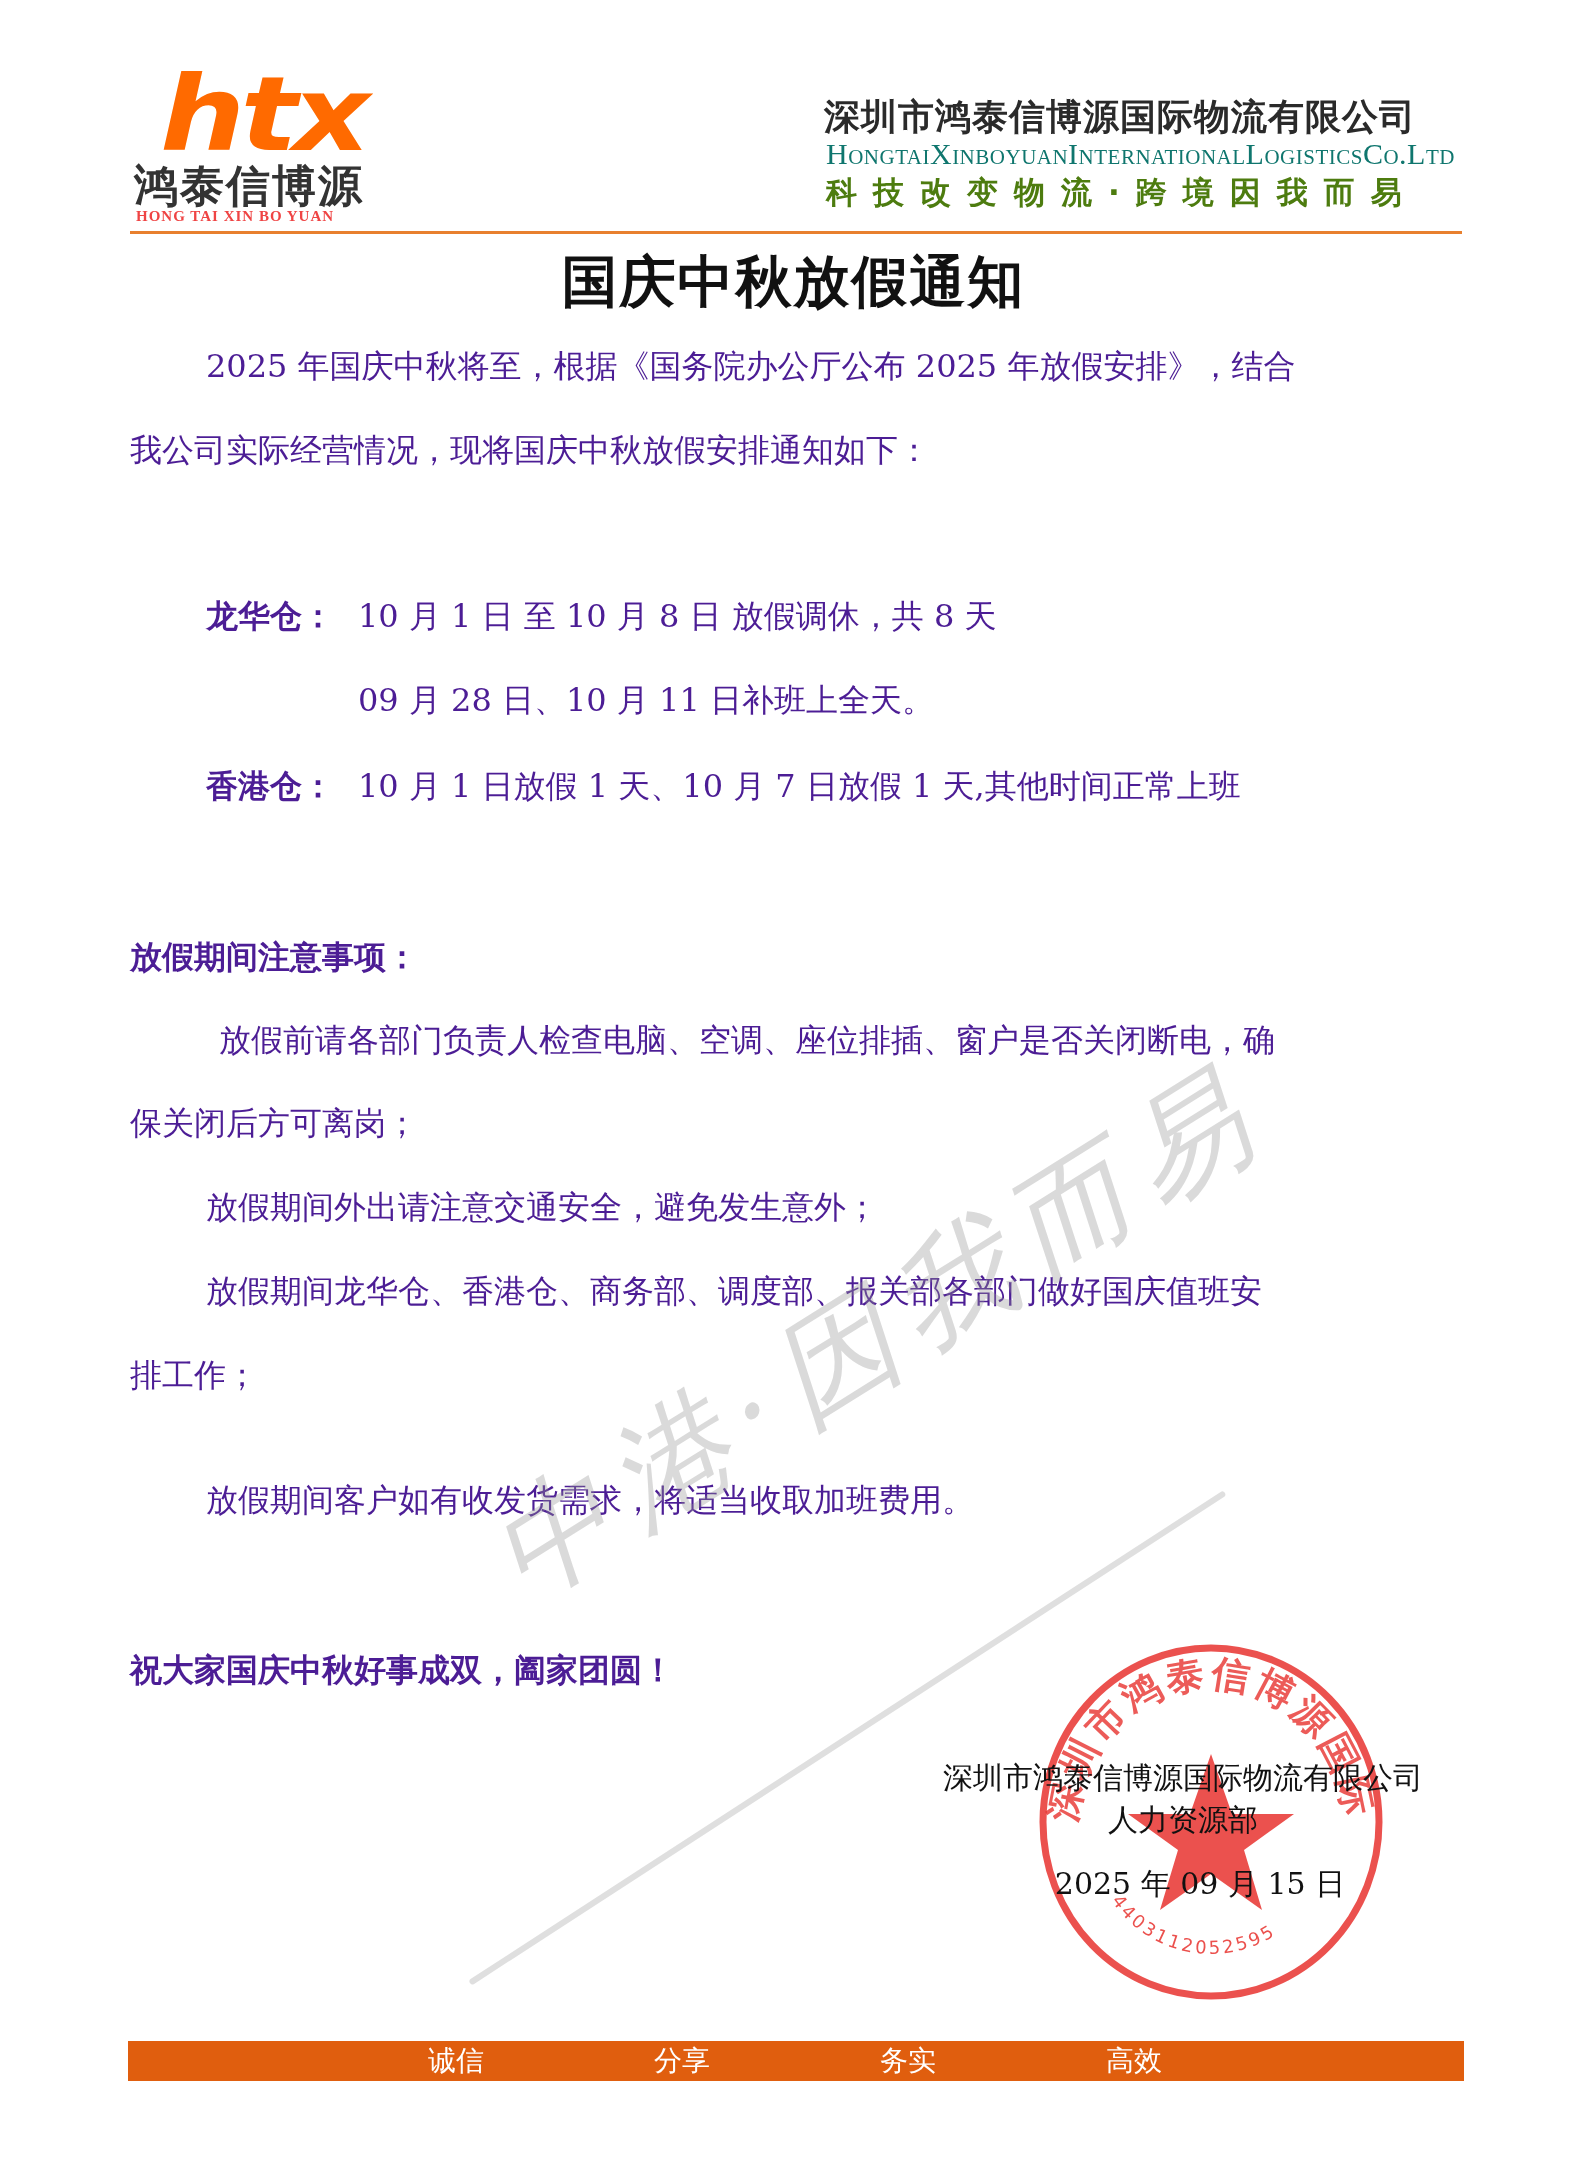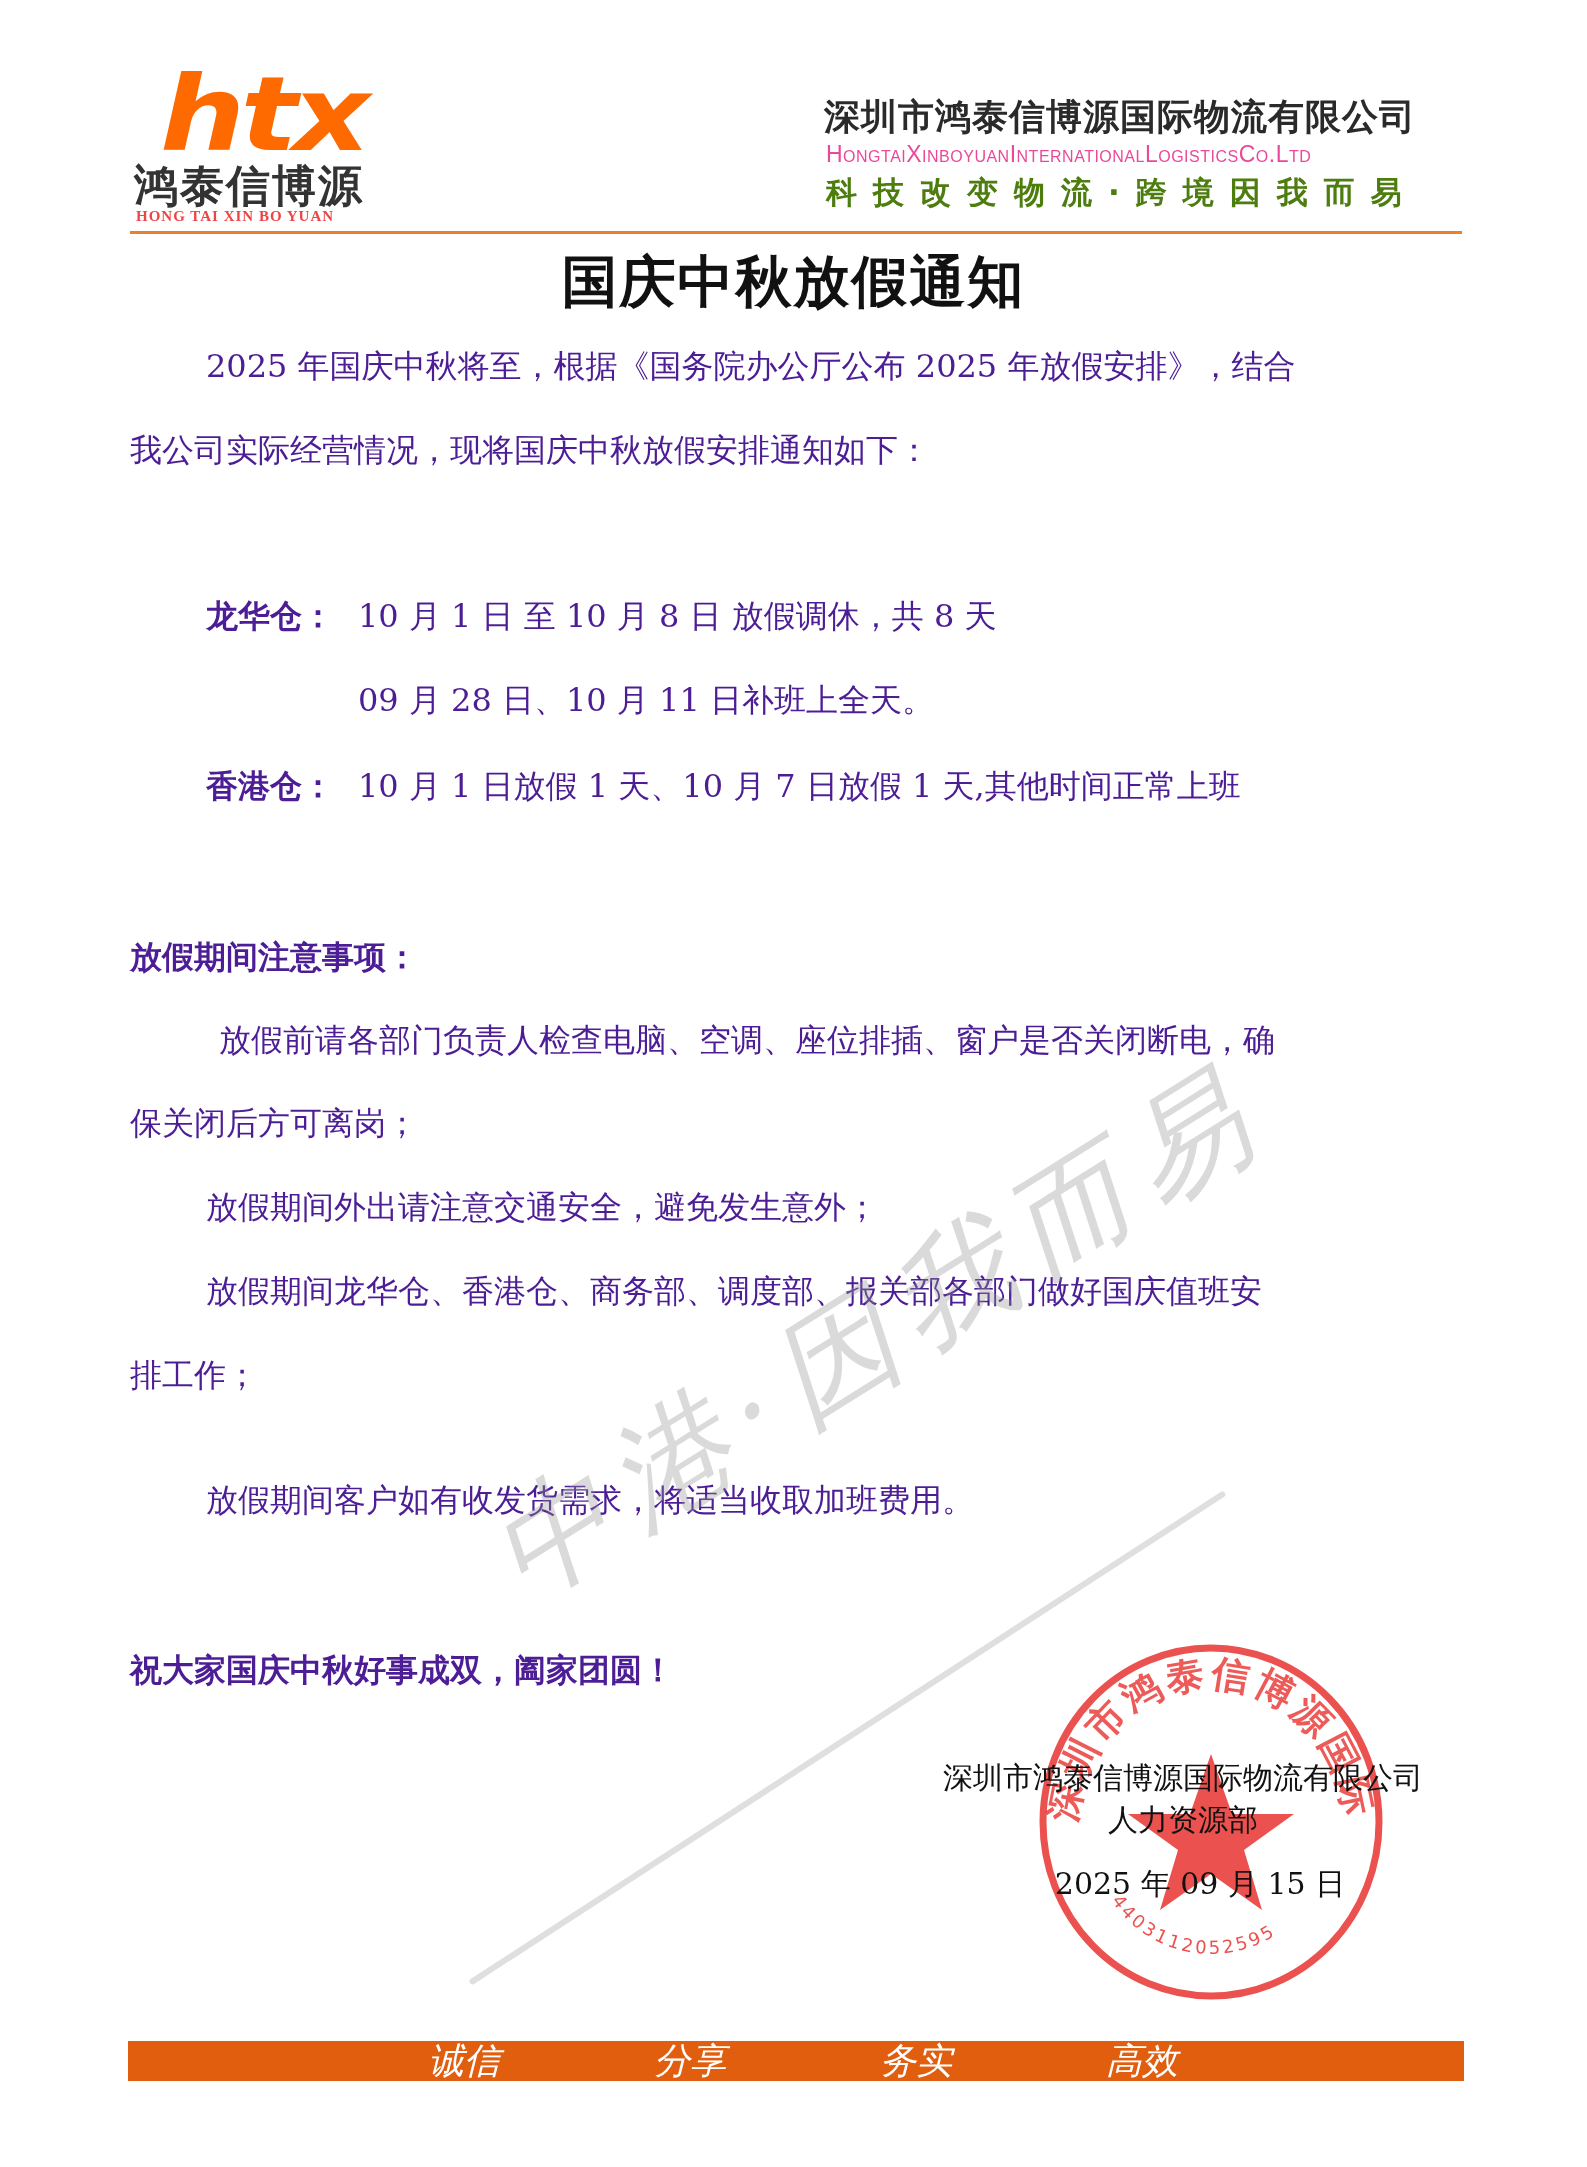--- a/index.html
+++ b/index.html
@@ -9,43 +9,43 @@
   
   .logo-htx { left:160px; top:62px; font-family:"DejaVu Sans","Liberation Sans",sans-serif;
               font-weight:bold; font-style:italic; font-size:104px; color:#ff6a00;
               letter-spacing:-4px; line-height:104px; transform:scaleX(1.15); transform-origin:left; }
   .logo-cn { left:134px; top:162px; font-family:"DejaVu Sans","Liberation Sans",sans-serif;
              font-weight:bold; font-size:44px; color:#333; letter-spacing:2px; line-height:48px; }
   .logo-en { left:136px; top:208px; font-family:"Liberation Serif","DejaVu Serif",serif;
              font-weight:bold; font-size:15px; color:#ef4444; letter-spacing:1px; line-height:16px; }
   .company-cn { left:824px; top:96px; font-family:"DejaVu Sans","Liberation Sans",sans-serif;
                 font-weight:bold; font-size:36px; color:#2a2a2a; letter-spacing:1px; line-height:42px; }
-  .company-en { left:826px; top:142px; font-family:Liberation Sans, sans-serif;
-                font-size:23px; color:#ec4899; letter-spacing:0.5px; line-height:24px; font-variant:small-caps; }
+  .company-en { left:826px; top:142px; font-family:Liberation Serif, serif;
+                font-size:30px; color:#0f766e; letter-spacing:0.5px; line-height:24px; font-variant:small-caps; }
   .slogan { left:826px; top:172px; font-family:"DejaVu Sans","Liberation Sans",sans-serif;
             font-weight:bold; font-size:31px; color:#4d7c0f; letter-spacing:16px; line-height:40px; }
   .header-rule { left:130px; top:231px; width:1332px; height:3px; background:#e8802e; }
   
   .title { left:0; width:1587px; top:246px; text-align:center; font-size:56px; font-weight:bold;
            line-height:70px; color:#111; letter-spacing:2px; }
   
   .line { font-size:32px; line-height:40px; color:#4c1d95; white-space:nowrap; }
   .bold { font-weight:bold; }
   
   .watermark { left:460px; top:1500px; font-family:"DejaVu Serif","Liberation Serif",serif;
                font-style:italic; font-size:120px; color:rgba(150,150,150,0.35);
                transform:rotate(-32deg); transform-origin:left top; white-space:nowrap; letter-spacing:18px; }
   .wm-stroke { left:470px; top:1980px; width:900px; height:6px; background:rgba(150,150,150,0.3);
                border-radius:3px; transform:rotate(-33deg); transform-origin:left center; }
   
   .stamp { left:1036px; top:1642px; width:350px; height:360px; }
   .sig { font-size:30px; line-height:36px; color:#111; text-align:center; white-space:nowrap; }
   
   .footer-bar { left:128px; top:2041px; width:1336px; height:40px; background:#e05e0e; }
-  .footer-word { top:2041px; font-size:36px; line-height:40px; color:#ffffff; font-style:italic;
+  .footer-word { top:2041px; font-size:28px; line-height:40px; color:#ffffff; 
                  font-family:"DejaVu Sans","Liberation Sans",sans-serif; }
 </style>
 </head>
 <body>
 
 <div class="abs logo-htx">htx</div>
 <div class="abs logo-cn">鸿泰信博源</div>
 <div class="abs logo-en">HONG TAI XIN BO YUAN</div>
 <div class="abs company-cn">深圳市鸿泰信博源国际物流有限公司</div>
 <div class="abs company-en">HongtaiXinboyuanInternationalLogisticsCo.Ltd</div>

